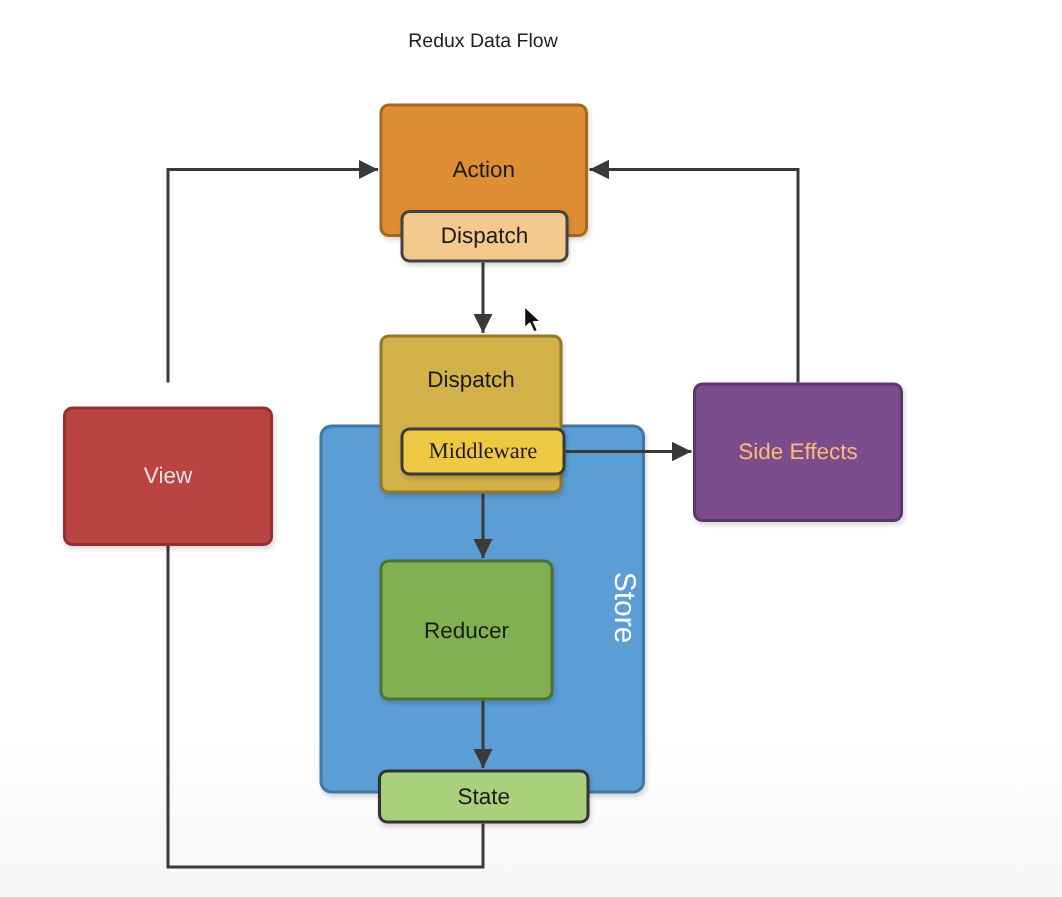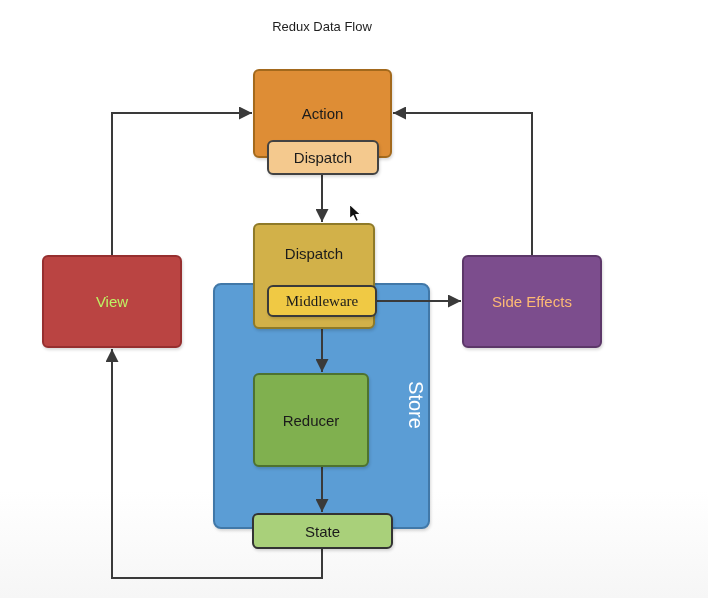--- a/index.html
+++ b/index.html
@@ -110,21 +110,21 @@
   </div>
 
   <div class="node" id="reducer" style="background-color: rgb(128, 176, 79); border-color: rgb(78, 114, 48); color: rgb(27, 27, 27);">
     <span>Reducer</span>
   </div>
 
   <div class="node" id="state" style="background-color: rgb(169, 208, 122); border-color: rgb(51, 51, 51); color: rgb(27, 27, 27);">
     <span>State</span>
   </div>
 
-  <div class="node" id="view" style="background-color: rgb(186, 68, 66); border-color: rgb(150, 47, 47); color: #bef264;">
+  <div class="node" id="view" style="background-color: rgb(186, 68, 66); border-color: rgb(150, 47, 47); color: #e5e5e5; margin-top: 16px;">
     <span>View</span>
   </div>
 
   <div class="node" id="side-effects" style="background-color: rgb(124, 77, 141); border-color: rgb(92, 55, 105); color: #fdba74;">
     <span>Side Effects</span>
   </div>
 
   <svg class="cursor" width="16" height="21" viewBox="0 0 16 21" xmlns="http://www.w3.org/2000/svg">
     <path d="M1.5,1 L1.5,16 L5.2,12.7 L7.9,18.6 L10.6,17.4 L7.9,11.6 L12.8,11.6 Z" fill="#111111" stroke="#ffffff" stroke-width="1.3" stroke-linejoin="round"></path>
   </svg>

